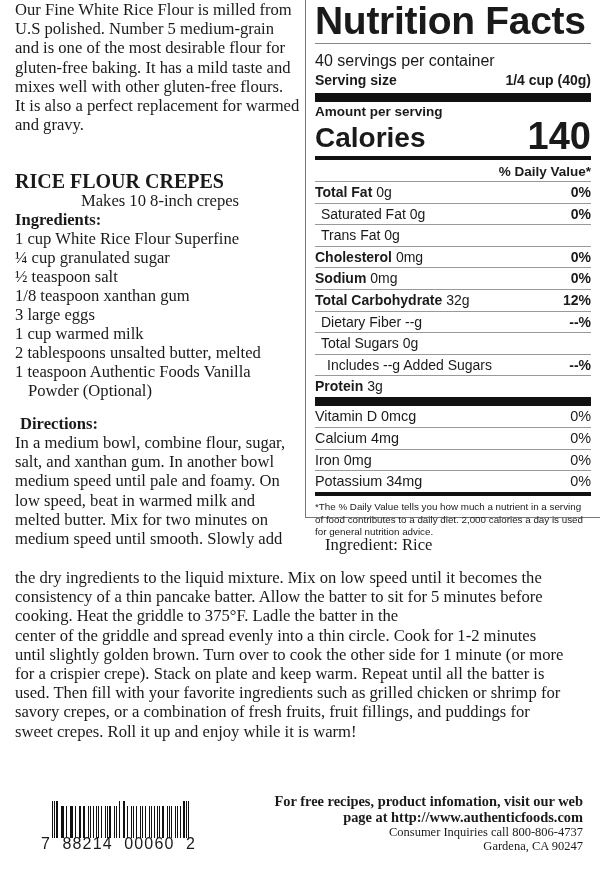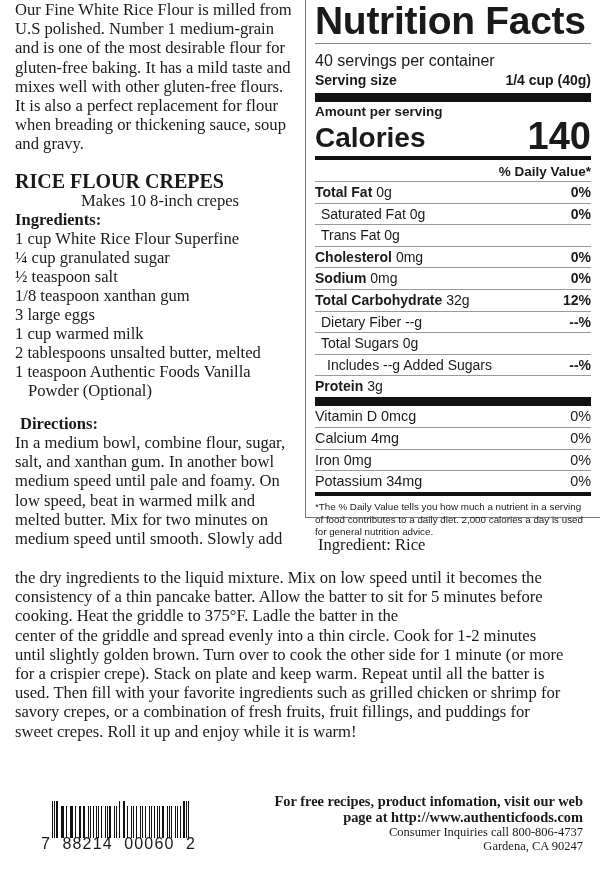--- a/index.html
+++ b/index.html
@@ -36,42 +36,41 @@
   .nf-row { display:flex; justify-content:space-between; font-size:14px; line-height:20.6px; border-top:1px solid #999; }
   .nf-row .pct { font-weight:bold; }
   .nf-row.indent1 .name { padding-left:6px; }
   .nf-row.indent2 .name { padding-left:12px; }
   .nf-row.first { border-top:1px solid #999; }
   .nf-row.vit { font-size:14.4px; line-height:20.8px; }
   .nf-row.vit .pct { font-weight:normal; }
   .b { font-weight:bold; }
   .nf-footnote { font-size:9.8px; line-height:12.6px; margin-top:5px; }
 
-  #ingredient-statement { position:absolute; left:318px; top:535px; font-size:16.6px; line-height:19px; }
+  #ingredient-statement { position:absolute; left:325px; top:535px; font-size:16.6px; line-height:19px; }
 
   
   #barcode { position:absolute; left:52px; top:798px; width:140px; height:40px; display:flex; align-items:flex-end; }
   #barcode .bar { background:#111; height:32px; margin-right:1px; }
   #barcode .bar.tall { height:37px; }
   #upc { position:absolute; left:41px; top:835px; font-size:16px; letter-spacing:1.2px; white-space:pre; }
   #footer-info { position:absolute; right:17px; top:793px; width:360px; text-align:right; }
   #footer-info .bold { font-weight:bold; font-size:14.4px; line-height:16px; }
   #footer-info .normal { font-size:12.5px; line-height:14px; }
 </style>
 </head>
 <body>
 
 <div id="intro" class="serif">
   <span class="line">Our Fine White Rice Flour is milled from</span>
-  <span class="line">U.S polished. Number 1 medium-grain</span>
+  <span class="line">U.S polished. Number 5 medium-grain</span>
   <span class="line">and is one of the most desirable flour for</span>
   <span class="line">gluten-free baking.  It has a mild taste and</span>
   <span class="line">mixes well with other gluten-free flours.</span>
-  <span class="line">It is also a perfect replacement for flour</span>
-  <span class="line">when breading or thickening sauce, soup</span>
+  <span class="line">It is also a perfect replacement for warmed</span>
   <span class="line">and gravy.</span>
 </div>
 
 <div id="recipe-title" class="serif">RICE FLOUR CREPES</div>
 <div id="recipe-yield" class="serif">Makes 10 8-inch crepes</div>
 <div id="ingredients-heading" class="serif">Ingredients:</div>
 
 <ul id="ingredients-list" class="serif">
   <li>1 cup White Rice Flour Superfine</li>
   <li>¼ cup granulated sugar</li>

